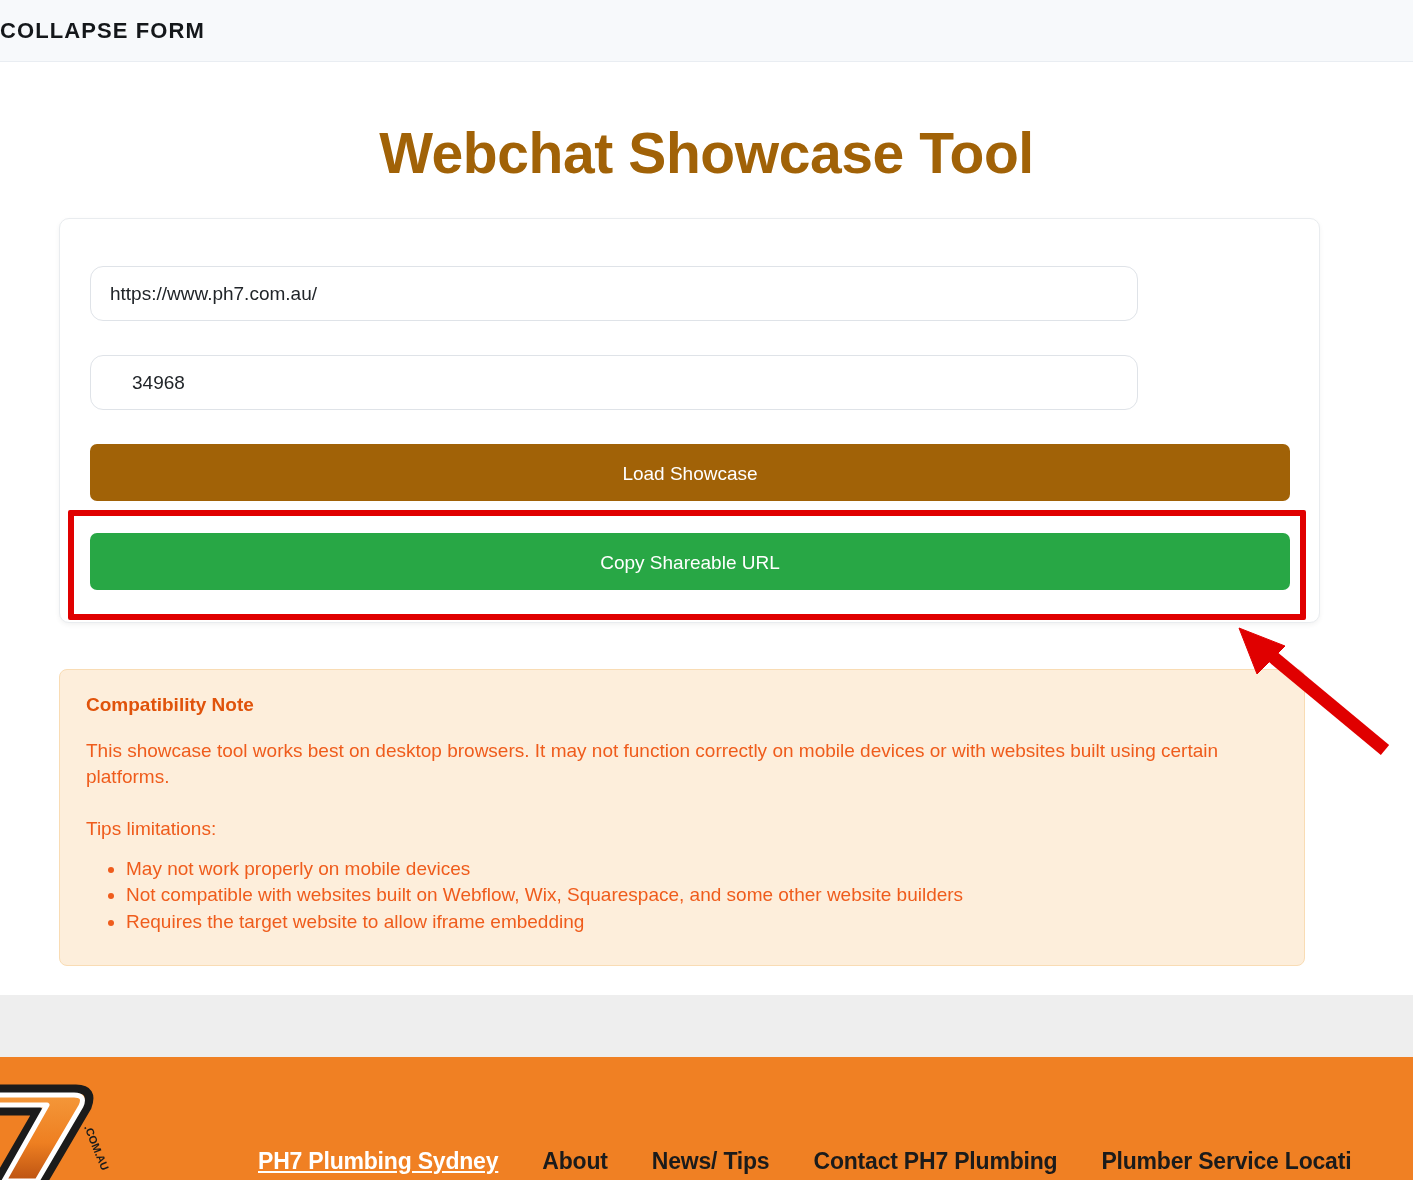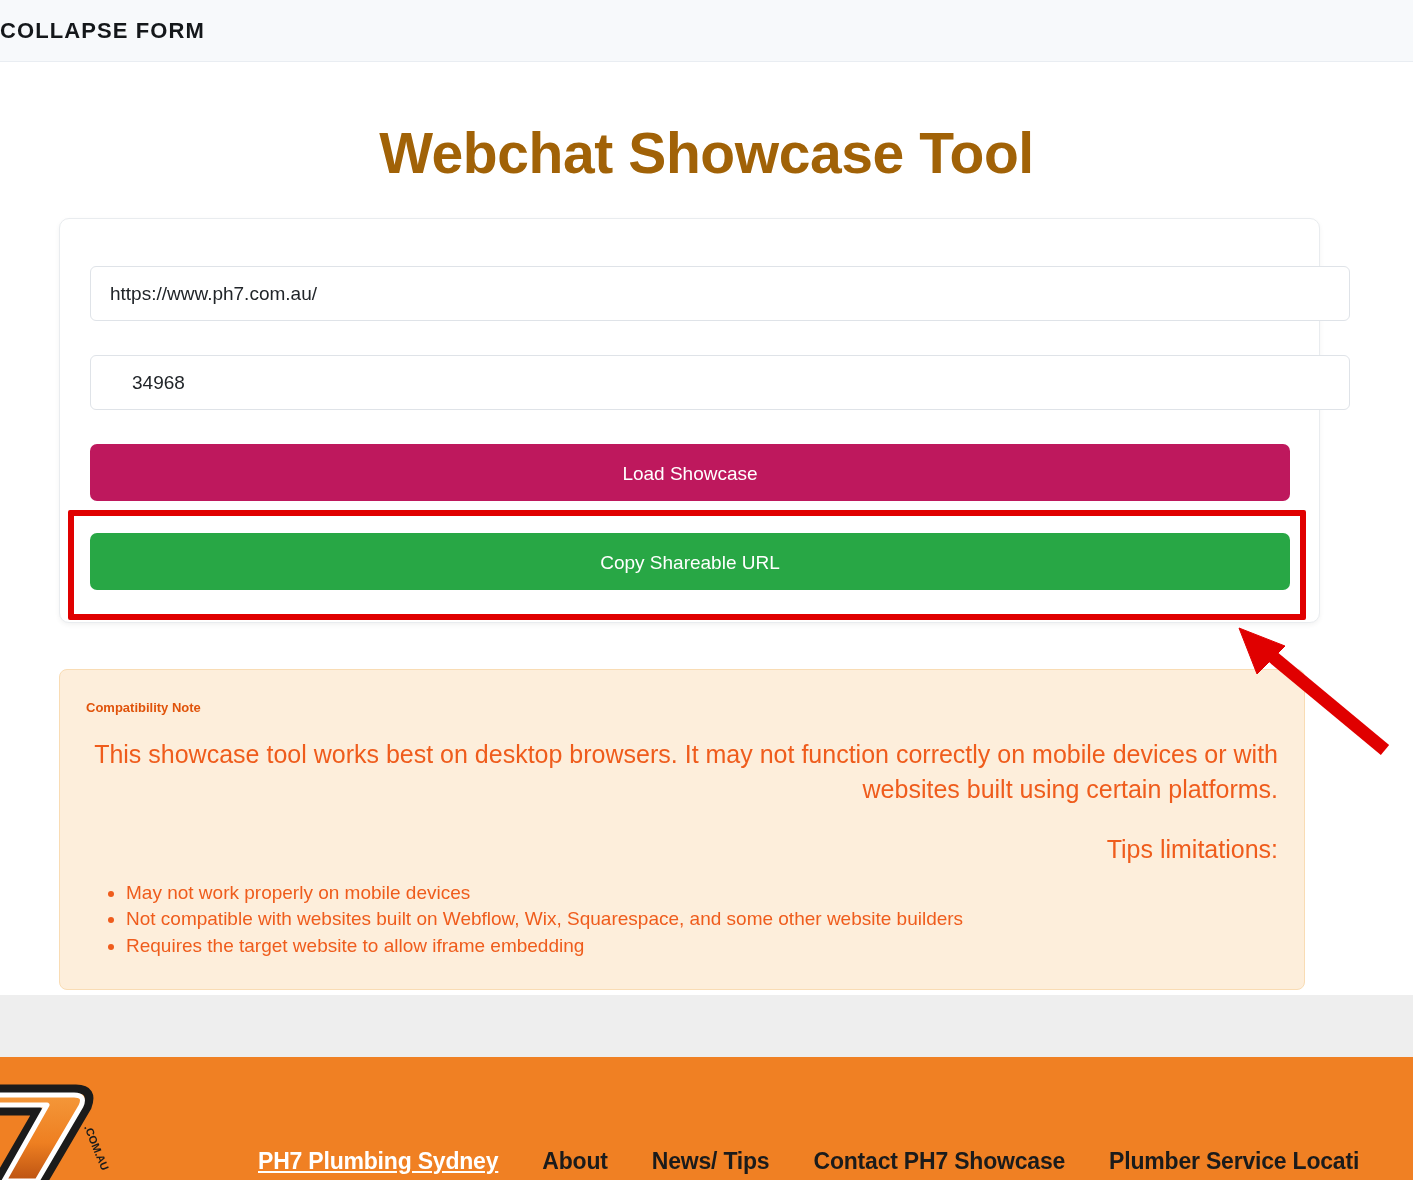--- a/index.html
+++ b/index.html
@@ -46,24 +46,24 @@
     left:59px; top:218px;
     width:1261px;
     background:#ffffff;
     border:1px solid #e9ecef;
     border-radius:10px;
     box-shadow:0 2px 5px rgba(0,0,0,.055);
     padding:47px 30px 32px 30px;
   }
   .field {
     display:block;
-    width:1260px;
+    width:1048px;
     height:55px;
     border:1px solid #dfe3e8;
-    border-radius:6px;
+    border-radius:13px;
     background:#ffffff;
     font-family:"Liberation Sans", sans-serif;
     font-size:19px;
     color:#212529;
     padding:0 19px;
     outline:none;
   }
   .field + .field { margin-top:34px;padding-left:41px; }
 
   .btn {
@@ -73,21 +73,21 @@
     border:0;
     border-radius:7px;
     color:#ffffff;
     font-family:"Liberation Sans", sans-serif;
     font-size:19px;
     text-align:center;
     line-height:57px;
     cursor:pointer;
     margin-top:34px;
   }
-  .btn-load { background:#be185d; }
+  .btn-load { background:#a16207; }
   .btn-copy { background:#28a745; margin-top:32px; }
 
   
   .hl-box {
     position:absolute;
     left:68px; top:510px;
     width:1238px; height:110px;
     border:6px solid #e00000;
     border-radius:2px;
     pointer-events:none;
@@ -106,31 +106,30 @@
     position:absolute;
     left:59px; top:669px;
     width:1246px;
     background:#fdeedb;
     border:1px solid #f9dcb4;
     border-radius:8px;
     padding:24px 26px 28px 26px;
     color:#e8540c;
   }
   .note h3 {
-    margin:6px 0 22px 0;
-    font-size:13px;
+    margin:0 0 22px 0;
+    font-size:19px;
     font-weight:bold;
     color:#e0530b;
   }
   .note p {
     margin:0;
-    font-size:25px;
+    font-size:19px;
     line-height:1.38;
     color:#ef5c1c;
-    text-align:right;
   }
   .note p.limits { margin-top:26px; }
   .note ul {
     margin:14px 0 0 0;
     padding-left:40px;
     font-size:19px;
     line-height:1.3;
     color:#ef5c1c;
   }
   .note li { margin-bottom:2px; }
@@ -226,16 +225,16 @@
     <path d="M14 20 L120 20 Q132 20 127 31 L83 106 L50 106 L93 30 L10 30 Z" fill="none" stroke="#ffffff" stroke-width="5" stroke-linejoin="round"></path>
 
     <path d="M2 14 L34 14 L10 56 L2 56 Z" fill="url(#g7)" stroke="#1b1b1b" stroke-width="8"></path>
     <text x="130" y="52" transform="rotate(68 130 52)" font-family="Liberation Sans, sans-serif" font-size="11" font-weight="bold" fill="#1b1b1b">.COM.AU</text>
   </svg>
 
   <div class="site-nav">
     <span class="nav-link active">PH7 Plumbing Sydney</span>
     <span class="nav-link">About</span>
     <span class="nav-link">News/ Tips</span>
-    <span class="nav-link">Contact PH7 Showcase</span>
+    <span class="nav-link">Contact PH7 Plumbing</span>
     <span class="nav-link">Plumber Service Locati</span>
   </div>
 </div>
 
 </body></html>

